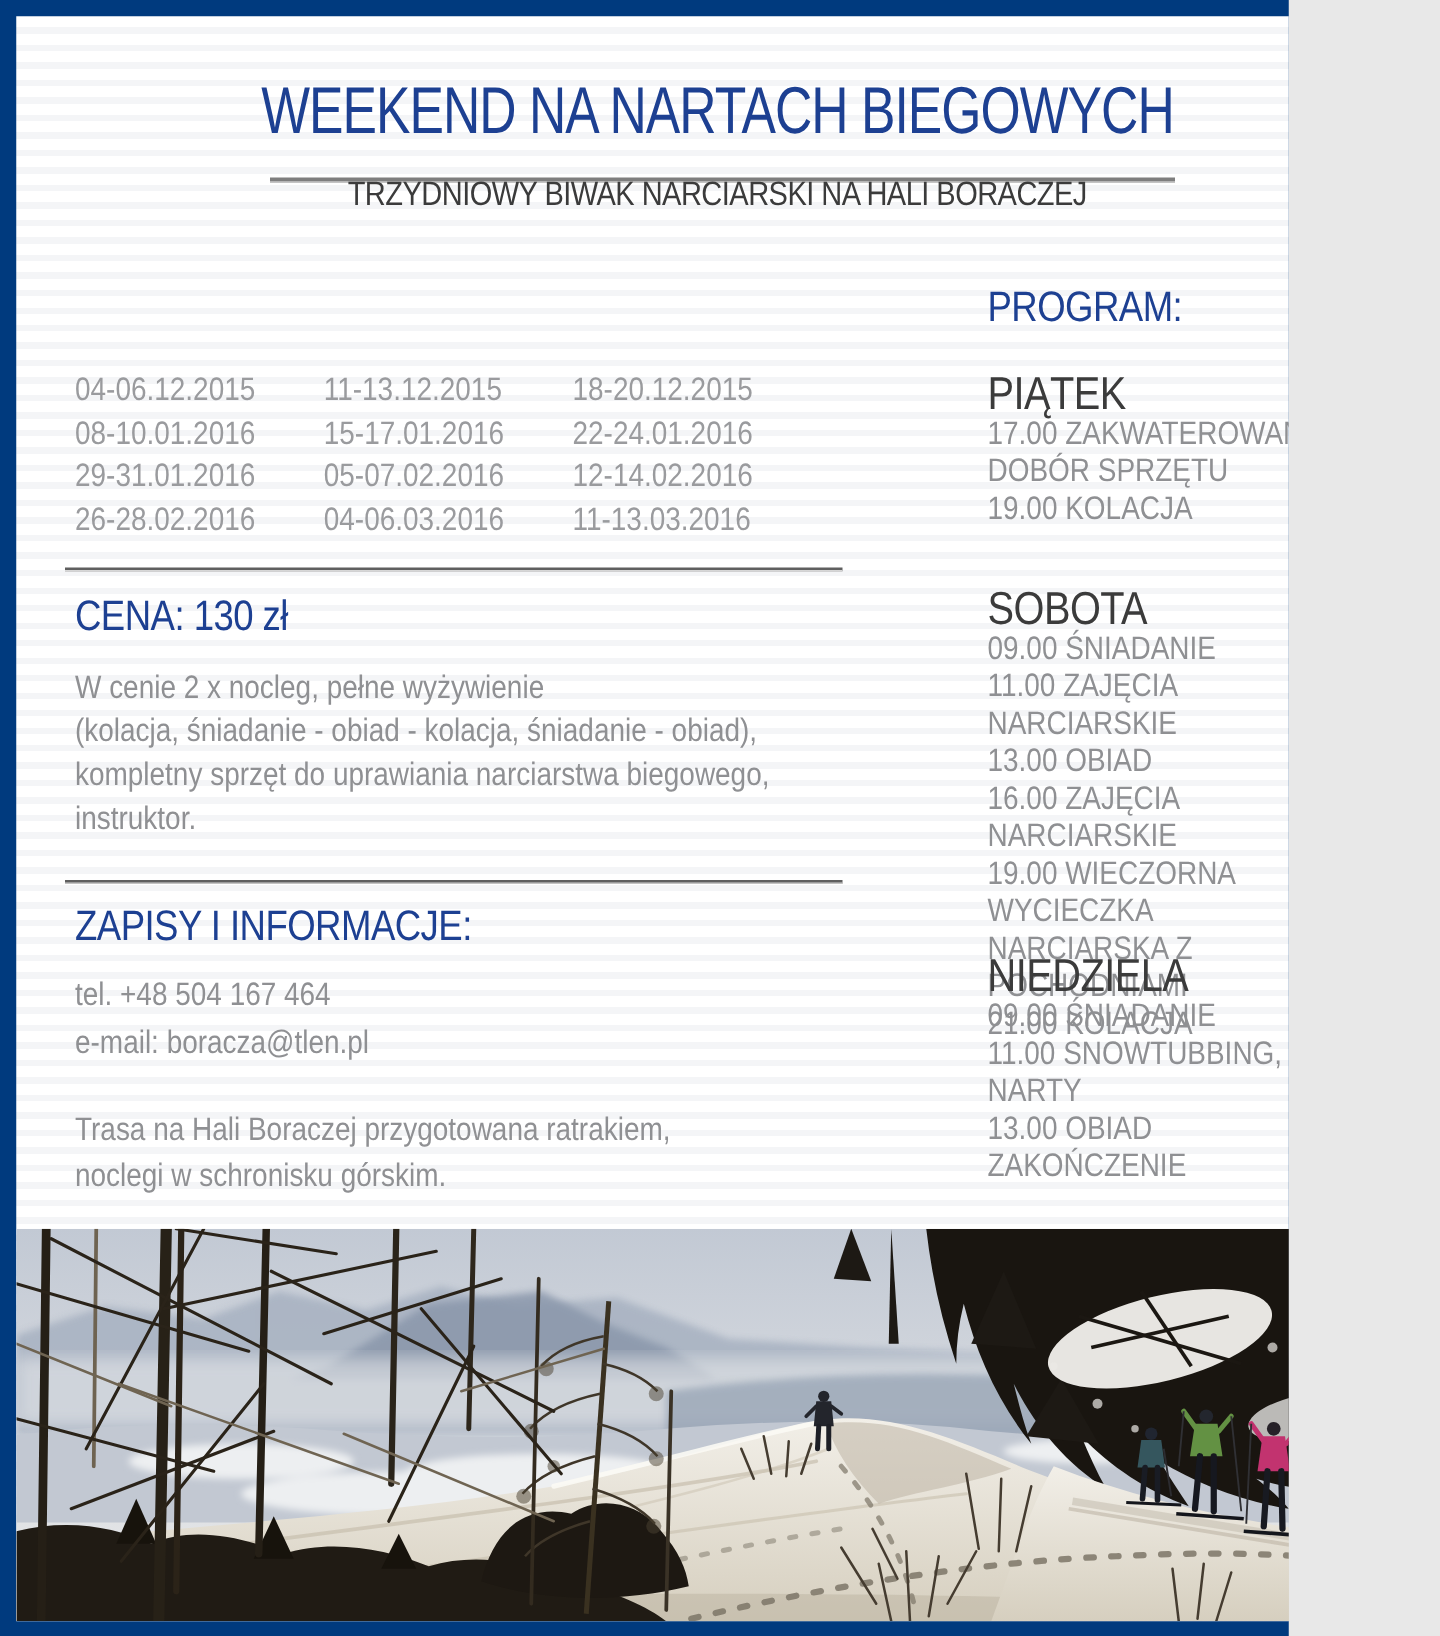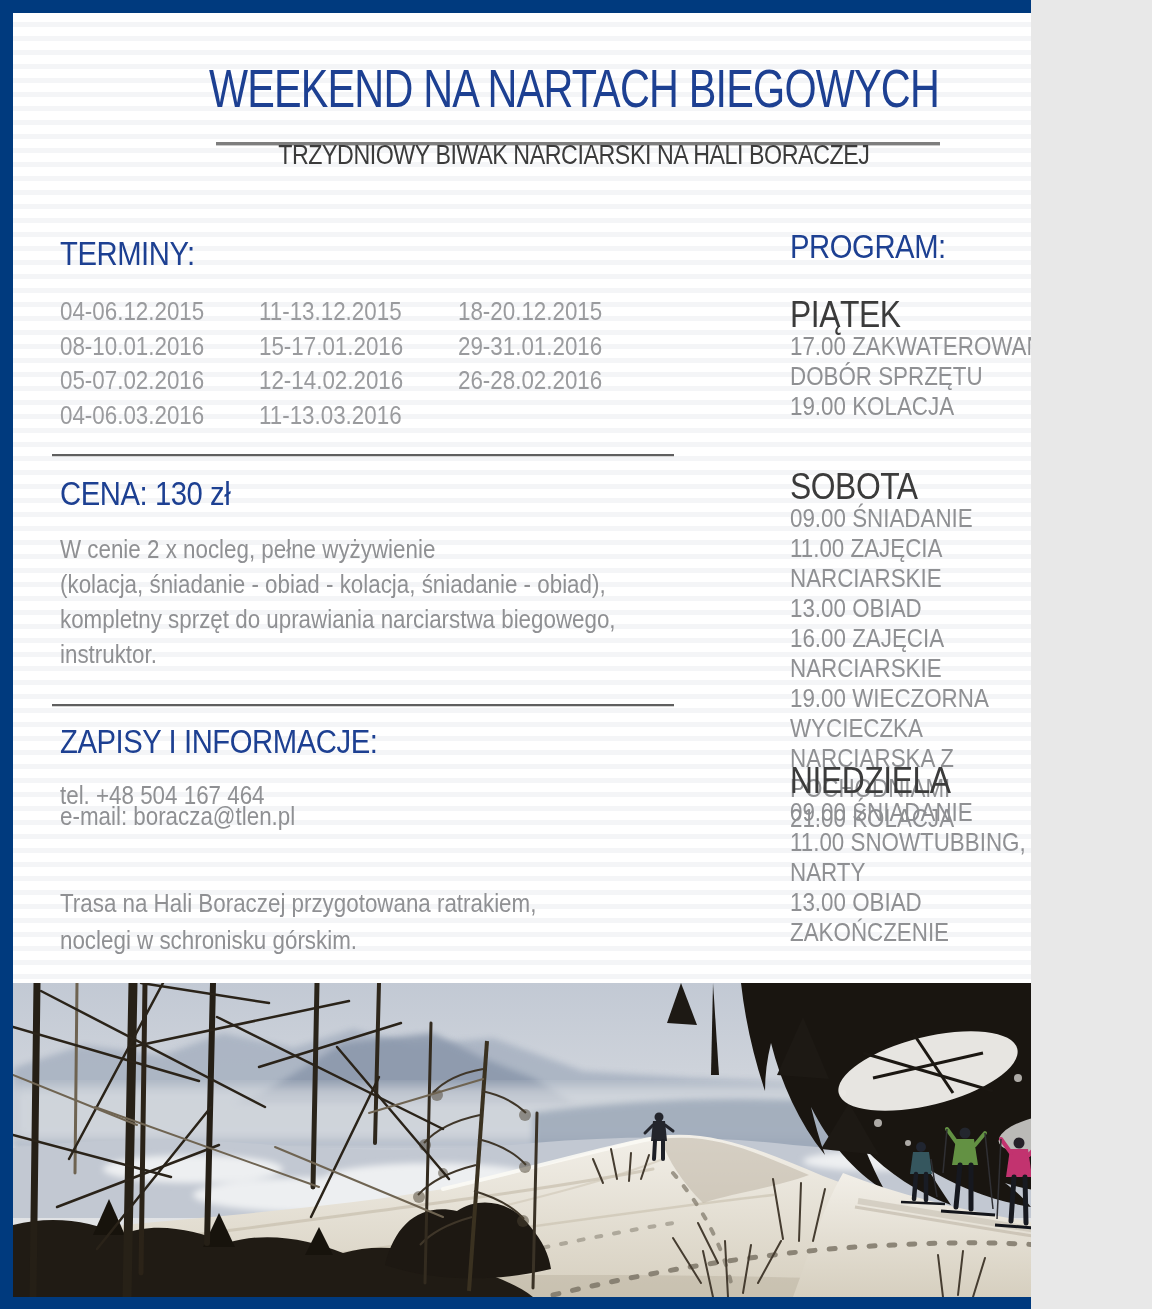--- a/index.html
+++ b/index.html
@@ -54,21 +54,21 @@
     position:absolute;left:39px;width:622px;height:2px;
     background:var(--line-dark,#5f5f5f);border-bottom:1px solid #d6d6d6;
   }
   #rule-1{top:441px;}
   #rule-2{top:691px;}
 
   .gray-text{color:var(--gray,#8f9093);font-size:26px;}
   .para{position:absolute;left:47px;top:519px;line-height:35px;}
   .contact-line{position:absolute;left:47px;}
   #contact-phone{top:767px;}
-  #contact-email{top:788px;}
+  #contact-email{top:805px;}
   .note{position:absolute;left:47px;top:872px;line-height:37px;}
 
   .day-name{
     position:absolute;left:777px;margin:0;font-size:37px;font-weight:400;
     color:var(--dark,#3b3b3b);letter-spacing:-.5px;
   }
   .day-items{position:absolute;left:777px;line-height:30px;font-size:26px;}
   #day-0-name{top:281px;} #day-0-items{top:318px;}
   #day-1-name{top:453px;} #day-1-items{top:490px;}
   #day-2-name{top:747px;} #day-2-items{top:784px;}
@@ -79,28 +79,28 @@
 </head>
 <body>
 
 <div class="poster">
   <div class="page">
 
     <h1 class="title"><span class="cxt">WEEKEND NA NARTACH BIEGOWYCH</span></h1>
     <div class="title-divider"></div>
     <h2 class="subtitle"><span class="cxc">TRZYDNIOWY BIWAK NARCIARSKI NA HALI BORACZEJ</span></h2>
 
-    <h3 class="h-blue" id="terminy-heading"><span class="cx">TERMINY:</span></h3>
 
     <div class="dates-grid">
       <div><span class="cx">04-06.12.2015</span></div>
       <div><span class="cx">11-13.12.2015</span></div>
       <div><span class="cx">18-20.12.2015</span></div>
       <div><span class="cx">08-10.01.2016</span></div>
       <div><span class="cx">15-17.01.2016</span></div>
+      <div><span class="cx">22-24.01.2016</span></div>
       <div><span class="cx">29-31.01.2016</span></div>
       <div><span class="cx">05-07.02.2016</span></div>
       <div><span class="cx">12-14.02.2016</span></div>
       <div><span class="cx">26-28.02.2016</span></div>
       <div><span class="cx">04-06.03.2016</span></div>
       <div><span class="cx">11-13.03.2016</span></div>
     </div>
 
     <div class="rule" id="rule-1"></div>
 

